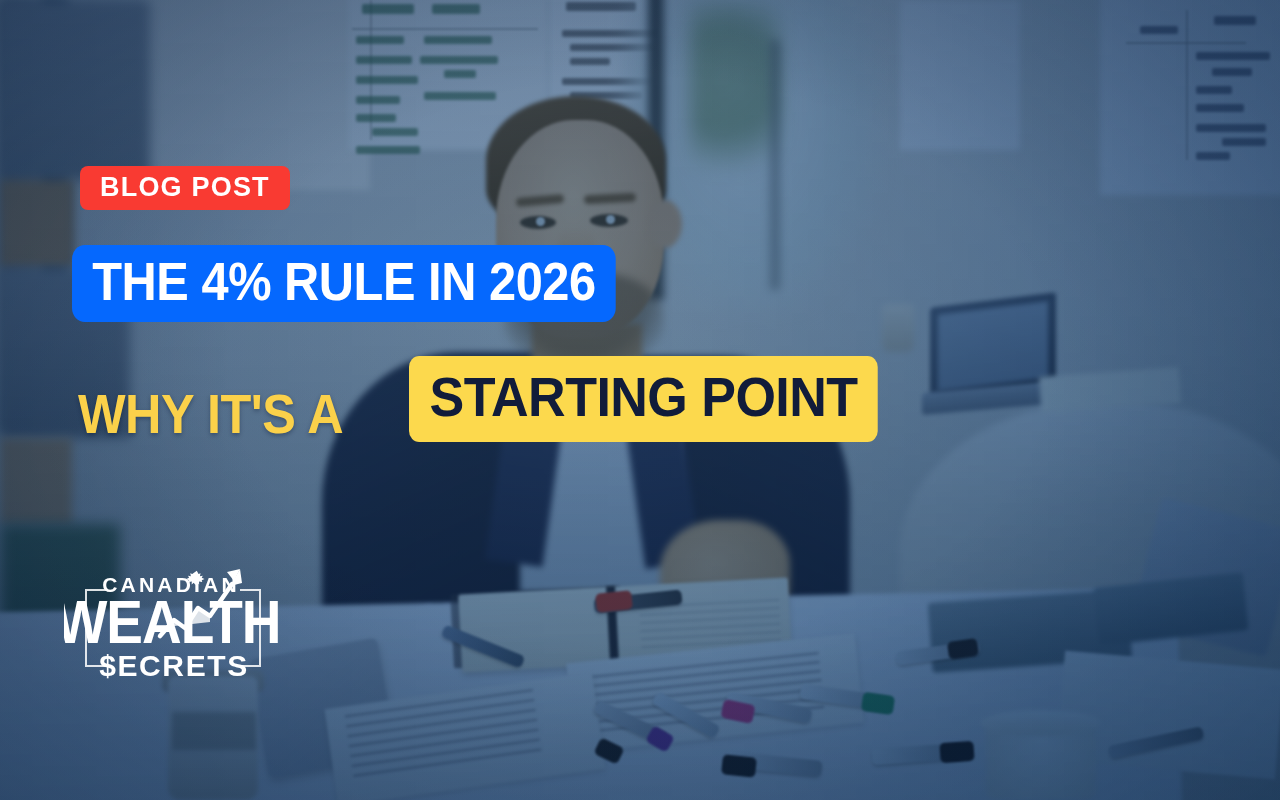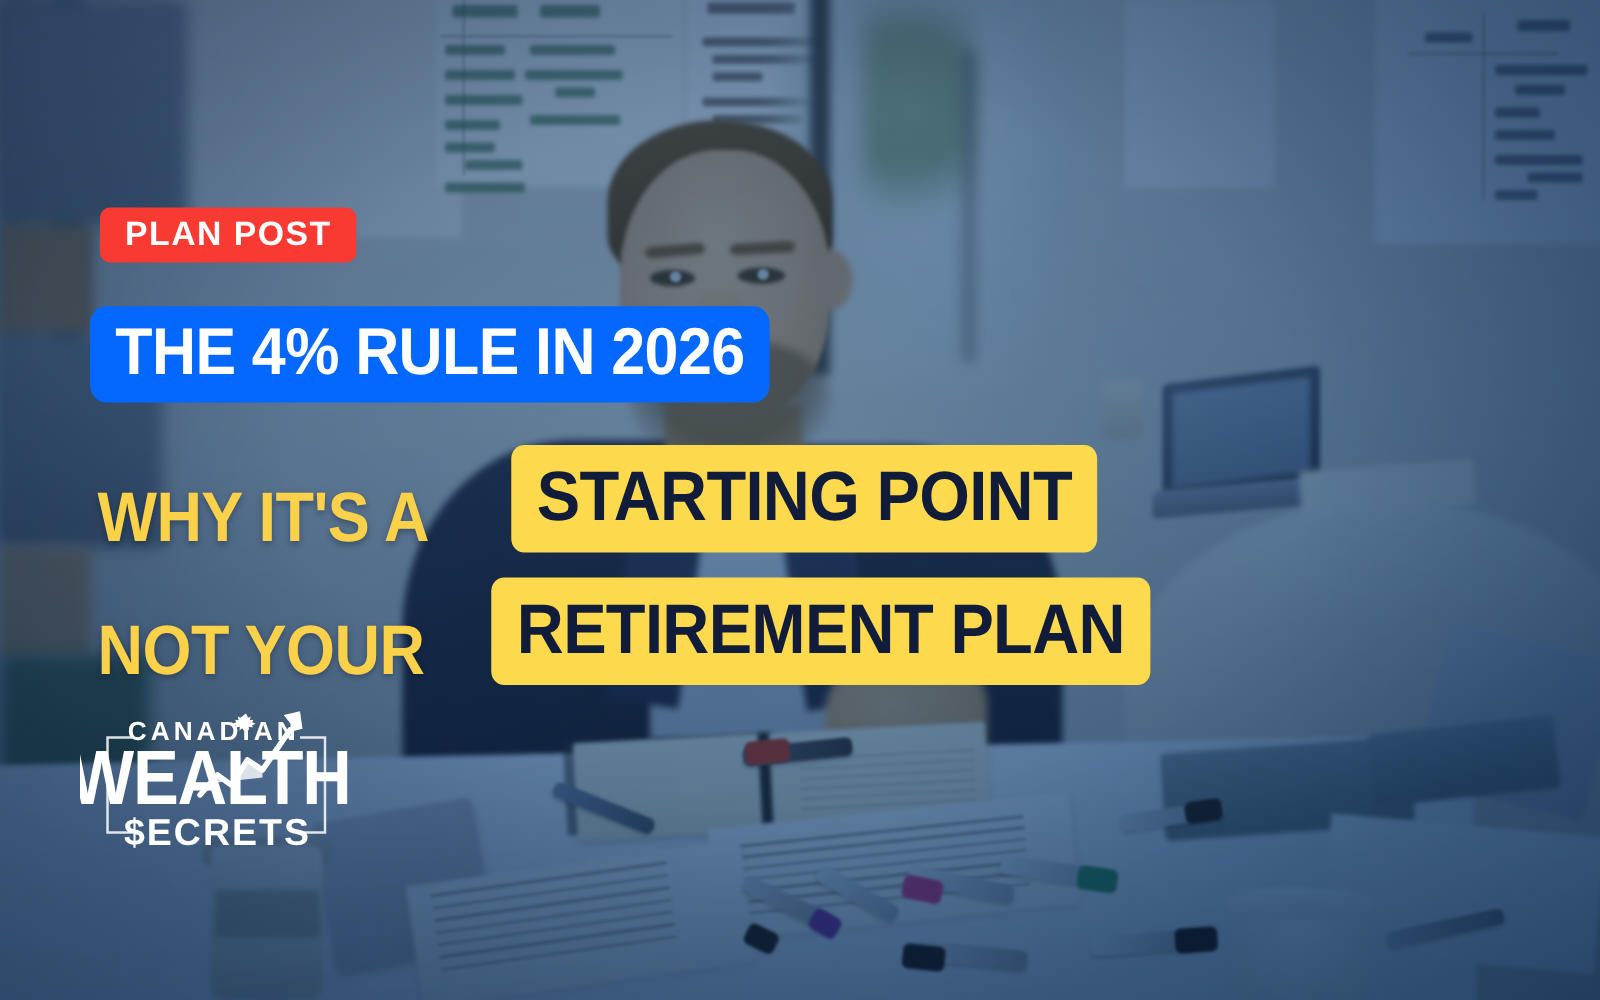--- a/index.html
+++ b/index.html
@@ -649,35 +649,30 @@
     <div class="layer cup-white"></div>
     <div class="layer cup-white-rim"></div>
 
     <div class="tint"></div>
     <div class="tint2"></div>
     <div class="vignette"></div>
   </div>
 
   <div class="overlay">
 
-    <div class="badge">PLAN POST</div>
+    <div class="badge">BLOG POST</div>
 
     <div class="headline-blue">THE 4% RULE IN 2026</div>
 
     <div class="line line-2">
       <span class="plain">WHY IT'S A</span>
       <span class="gap-a"></span>
       <span class="hl-box">STARTING POINT</span>
     </div>
 
-    <div class="line line-3">
-      <span class="plain">NOT YOUR</span>
-      <span class="gap-b"></span>
-      <span class="hl-box">RETIREMENT PLAN</span>
-    </div>
 
     <div class="logo">
       <svg width="214" height="125" viewBox="0 0 214 125" xmlns="http://www.w3.org/2000/svg">
 
         <g stroke="#ffffff" stroke-width="2" fill="none" opacity="0.85">
           <path d="M42 34 L22 34 L22 110 L42 110"></path>
           <path d="M176 34 L196 34 L196 110 L176 110"></path>
         </g>
 
         <g fill="#ffffff">

